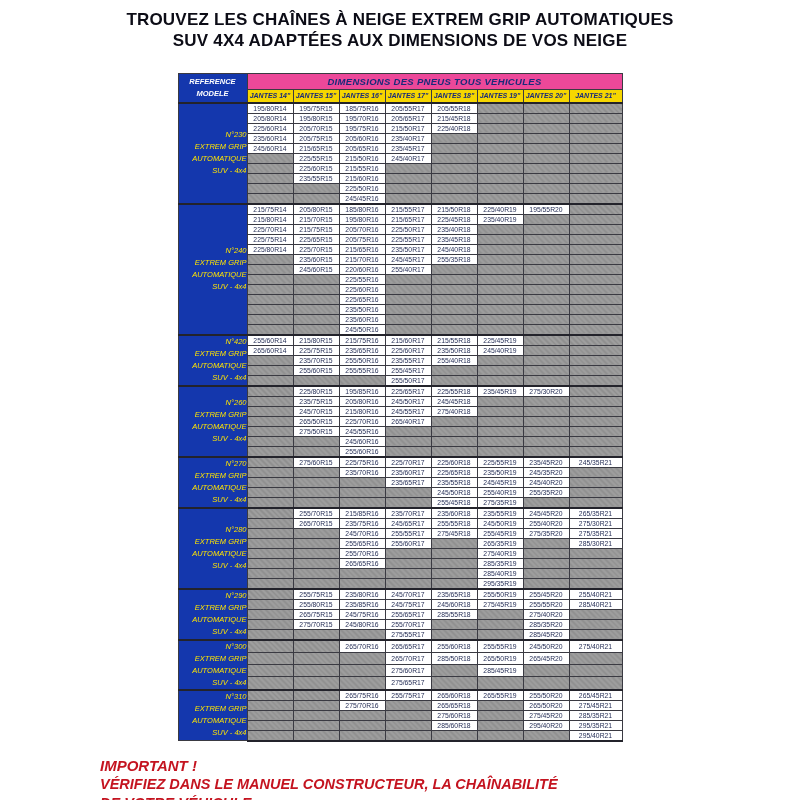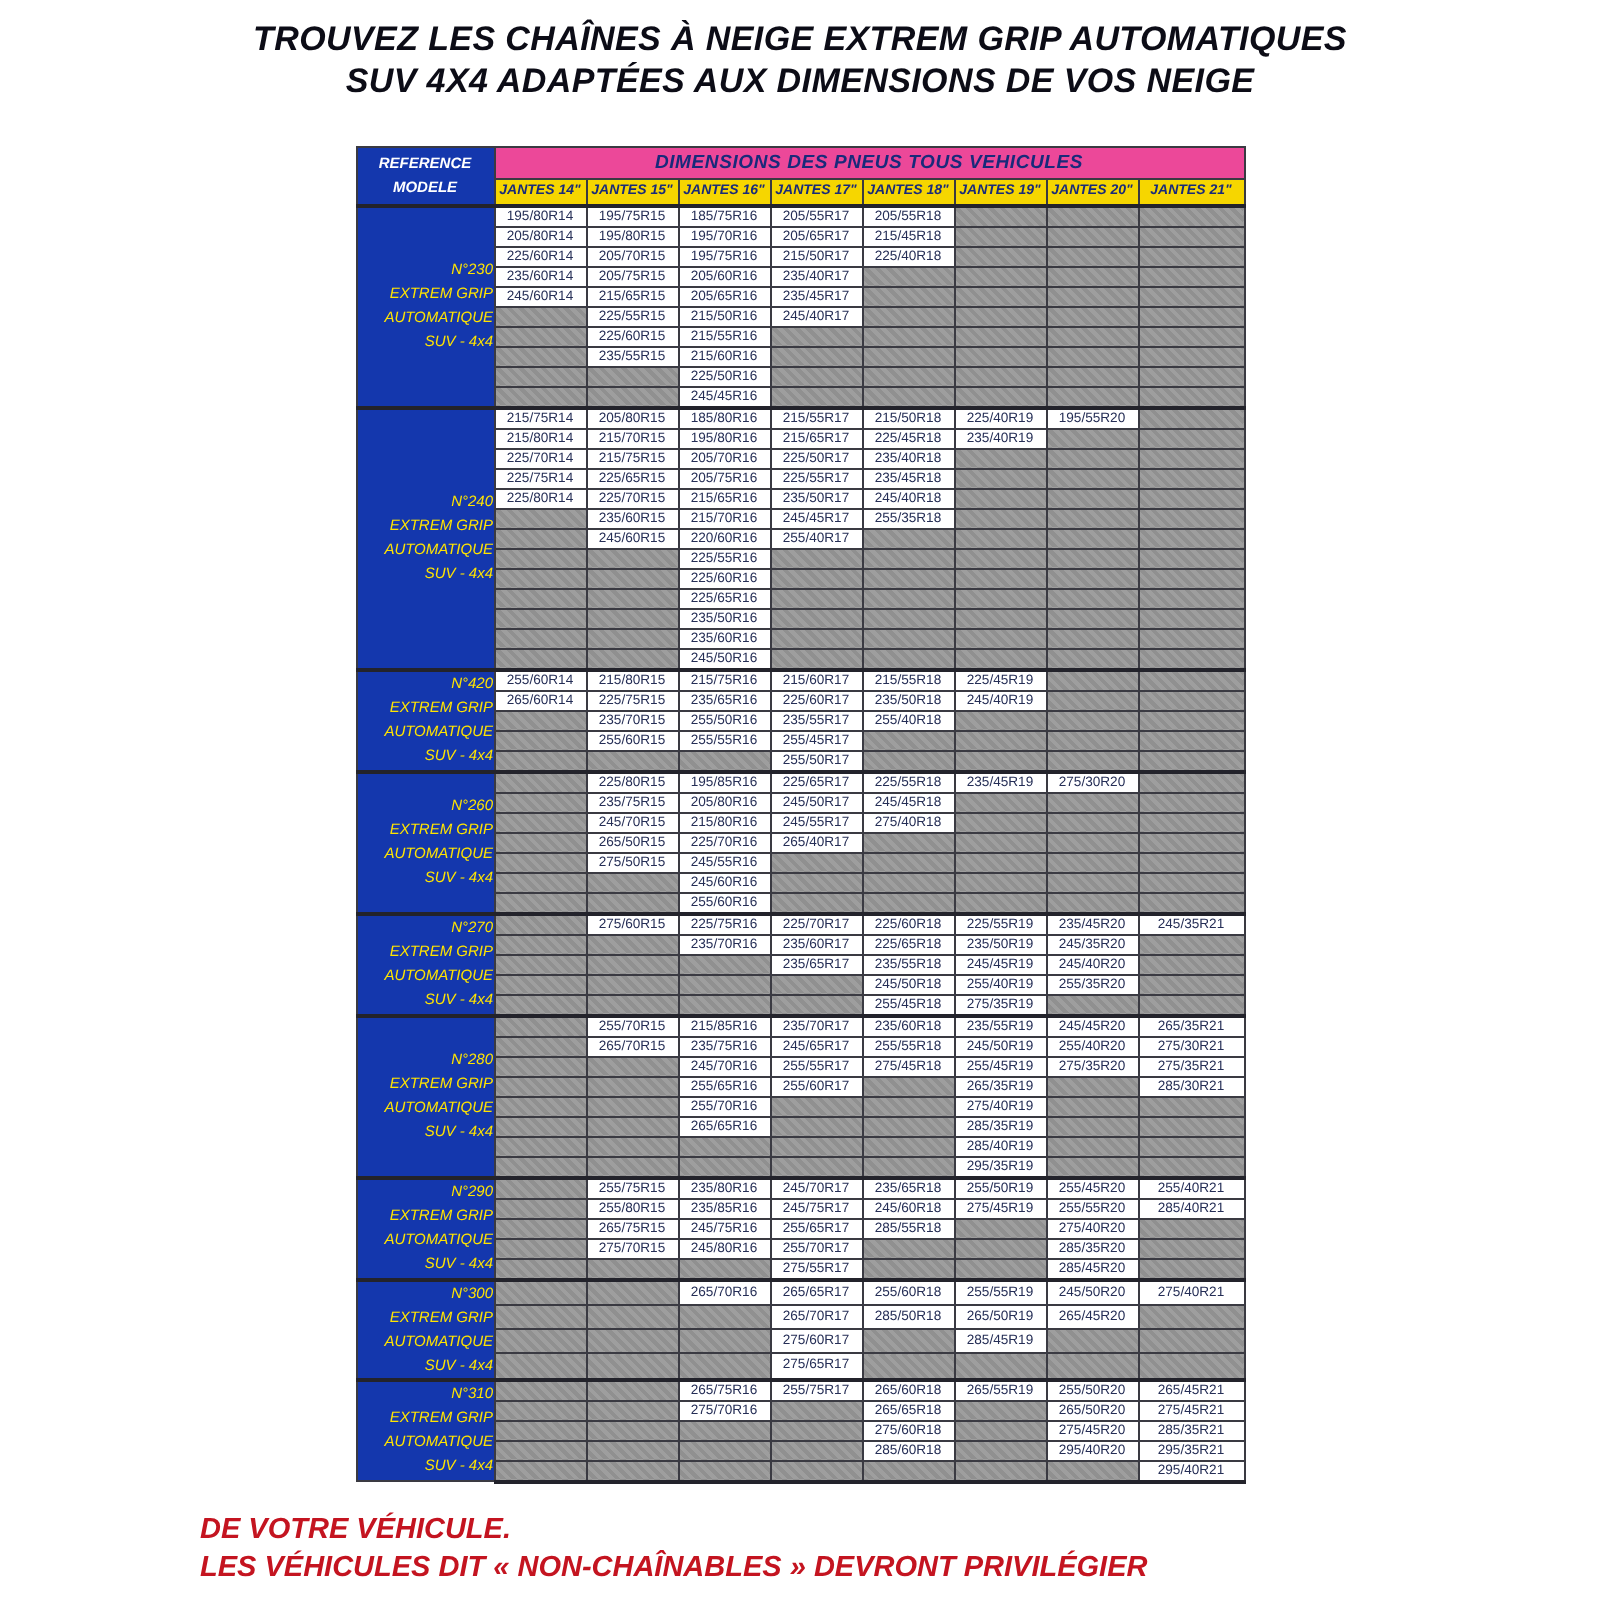--- a/index.html
+++ b/index.html
@@ -2,21 +2,21 @@
 <html><head>
 <meta charset="utf-8">
 <style>
   html,body{margin:0;padding:0;}
   body{
     width:800px;height:800px;background:#ffffff;overflow:hidden;
     font-family:"Liberation Sans", sans-serif;
   }
   .title{
     padding-top:9px;text-align:center;
-    font-weight:bold;font-style:italic;
+    font-weight:bold;
     font-size:17px;line-height:1.25;color:#0c0c16;letter-spacing:.2px;
   }
   .tablewrap{margin-top:21px;}
   table{border-collapse:collapse;margin:0 auto;table-layout:fixed;}
   th,td{padding:0;border:1px solid #3a3a42;overflow:hidden;white-space:nowrap;}
   th.ref-th{
     width:68px;background:#1437ad;color:#ffffff;
     font-size:7.5px;font-style:italic;font-weight:bold;text-align:center;line-height:1.5;
   }
   th.dim-th{
@@ -750,16 +750,18 @@
           <td class="empty"></td>
           <td class="empty"></td>
           <td class="empty"></td>
           <td class="size">295/40R21</td>
         </tr>
       </tbody>
     </table>
 </div>
 
 <div class="footer">
+  <div class="important">IMPORTANT !</div>
+  <div>VÉRIFIEZ DANS LE MANUEL CONSTRUCTEUR, LA CHAÎNABILITÉ</div>
   <div>DE VOTRE VÉHICULE.</div>
   <div>LES VÉHICULES DIT « NON-CHAÎNABLES » DEVRONT PRIVILÉGIER</div>
 
 </div>
 
 </body></html>

